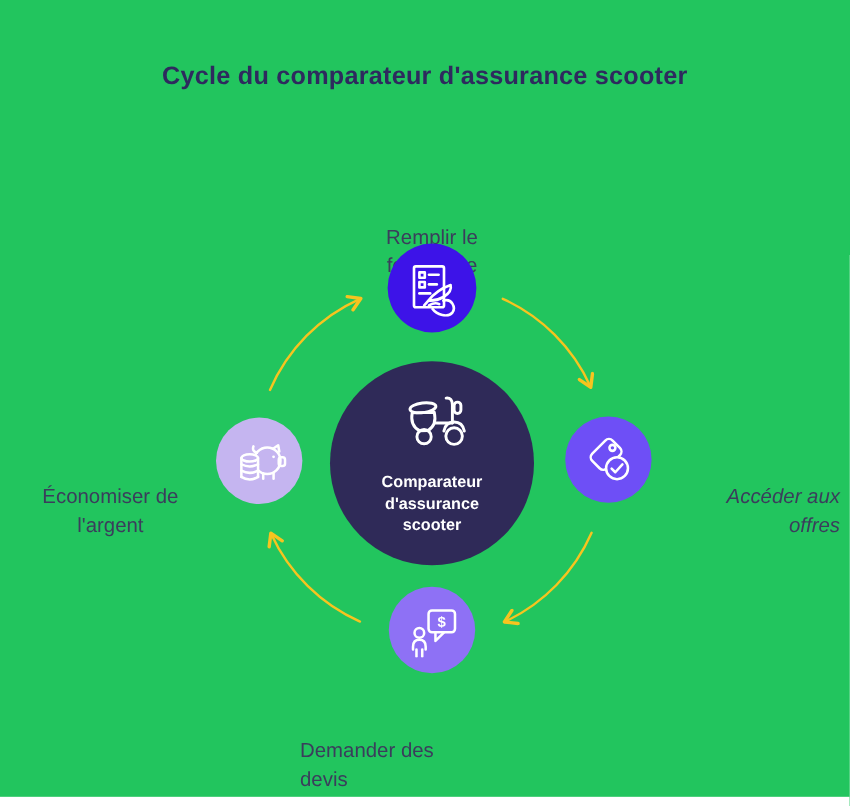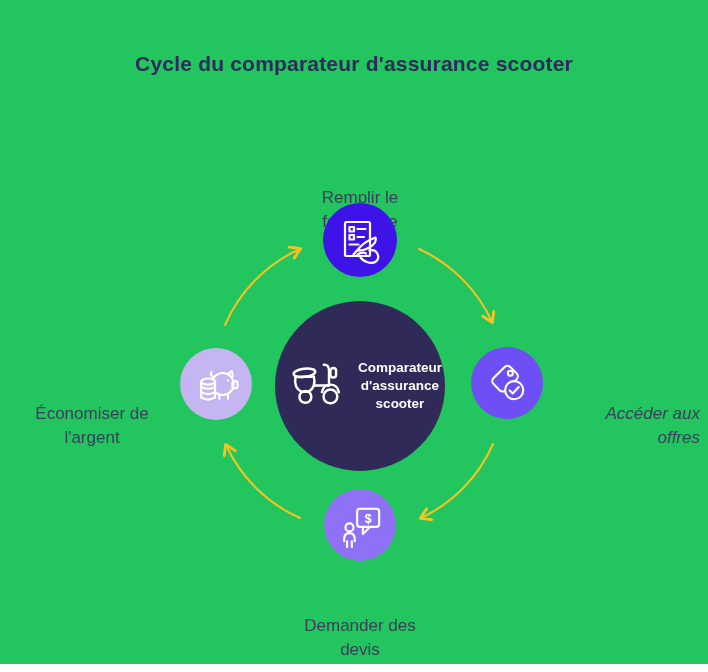--- a/index.html
+++ b/index.html
@@ -17,29 +17,29 @@
   .node{
     position:absolute;border-radius:50%;
     display:flex;align-items:center;justify-content:center;
   }
   .node-top{left:323px;top:203px;width:74px;height:74px;}
   .node-right{left:471px;top:347px;width:72px;height:72px;}
   .node-bottom{left:324px;top:489px;width:72px;height:72px;}
   .node-left{left:180px;top:348px;width:72px;height:72px;}
   .node-center{
     left:275px;top:301px;width:170px;height:170px;
-    flex-direction:row;gap:12px;
+    flex-direction:column;gap:12px;
   }
   .node-label{
     position:absolute;font-size:17px;line-height:24px;font-weight:500;
     color:#3B3D5C;white-space:pre-line;margin-top:44px;
   }
   .label-top{left:250px;top:142px;width:220px;text-align:center;}
   .label-right{left:554px;top:358px;width:146px;text-align:right;font-style:italic;}
-  .label-bottom{left:250px;top:570px;width:220px;text-align:center;}
+  .label-bottom{left:250px;top:570px;width:220px;}
   .label-left{left:18px;top:358px;width:148px;text-align:center;}
   .center-label{
     font-size:13.5px;line-height:18px;font-weight:700;color:#ffffff;
     text-align:center;white-space:pre-line;
   }
   .icon{display:block;}
 </style>
 </head>
 <body>
 

